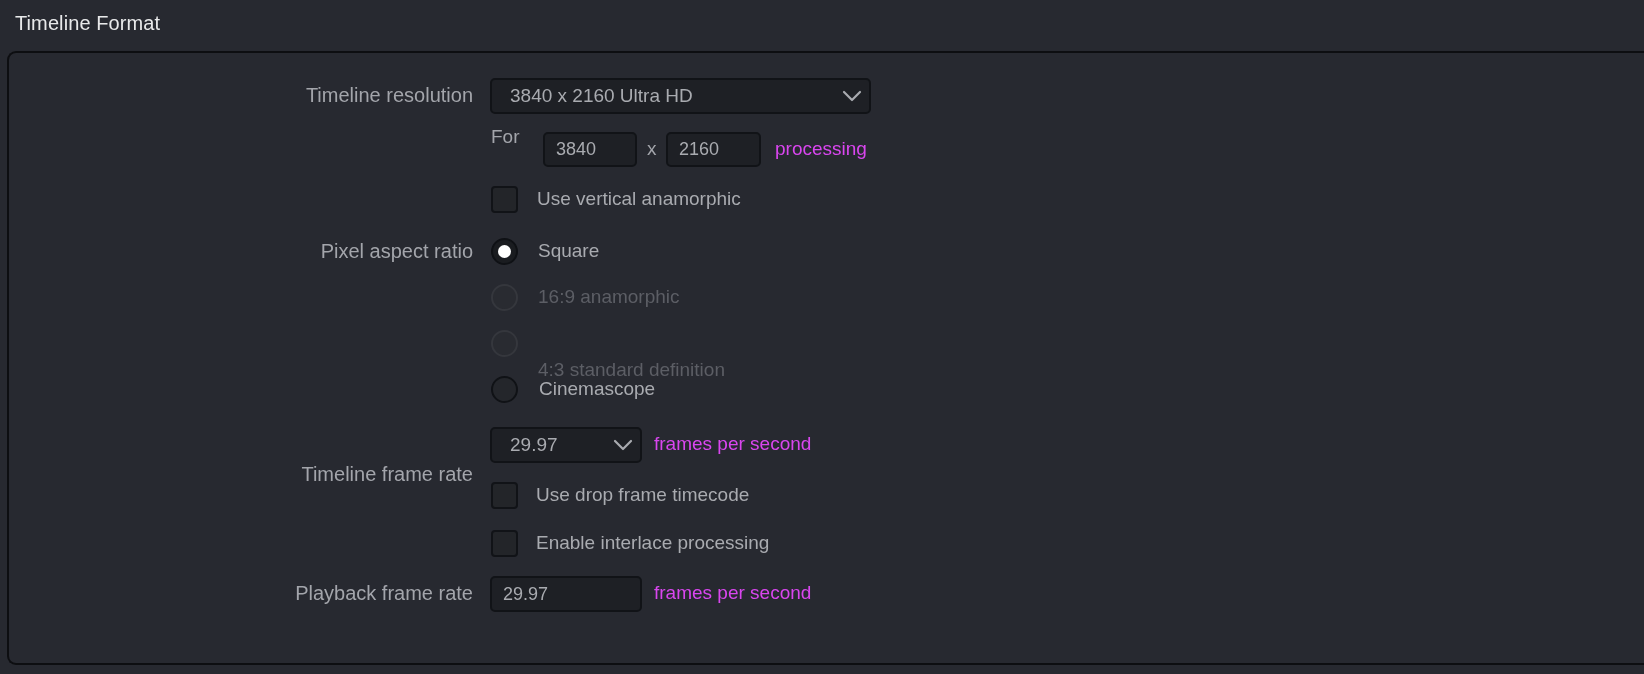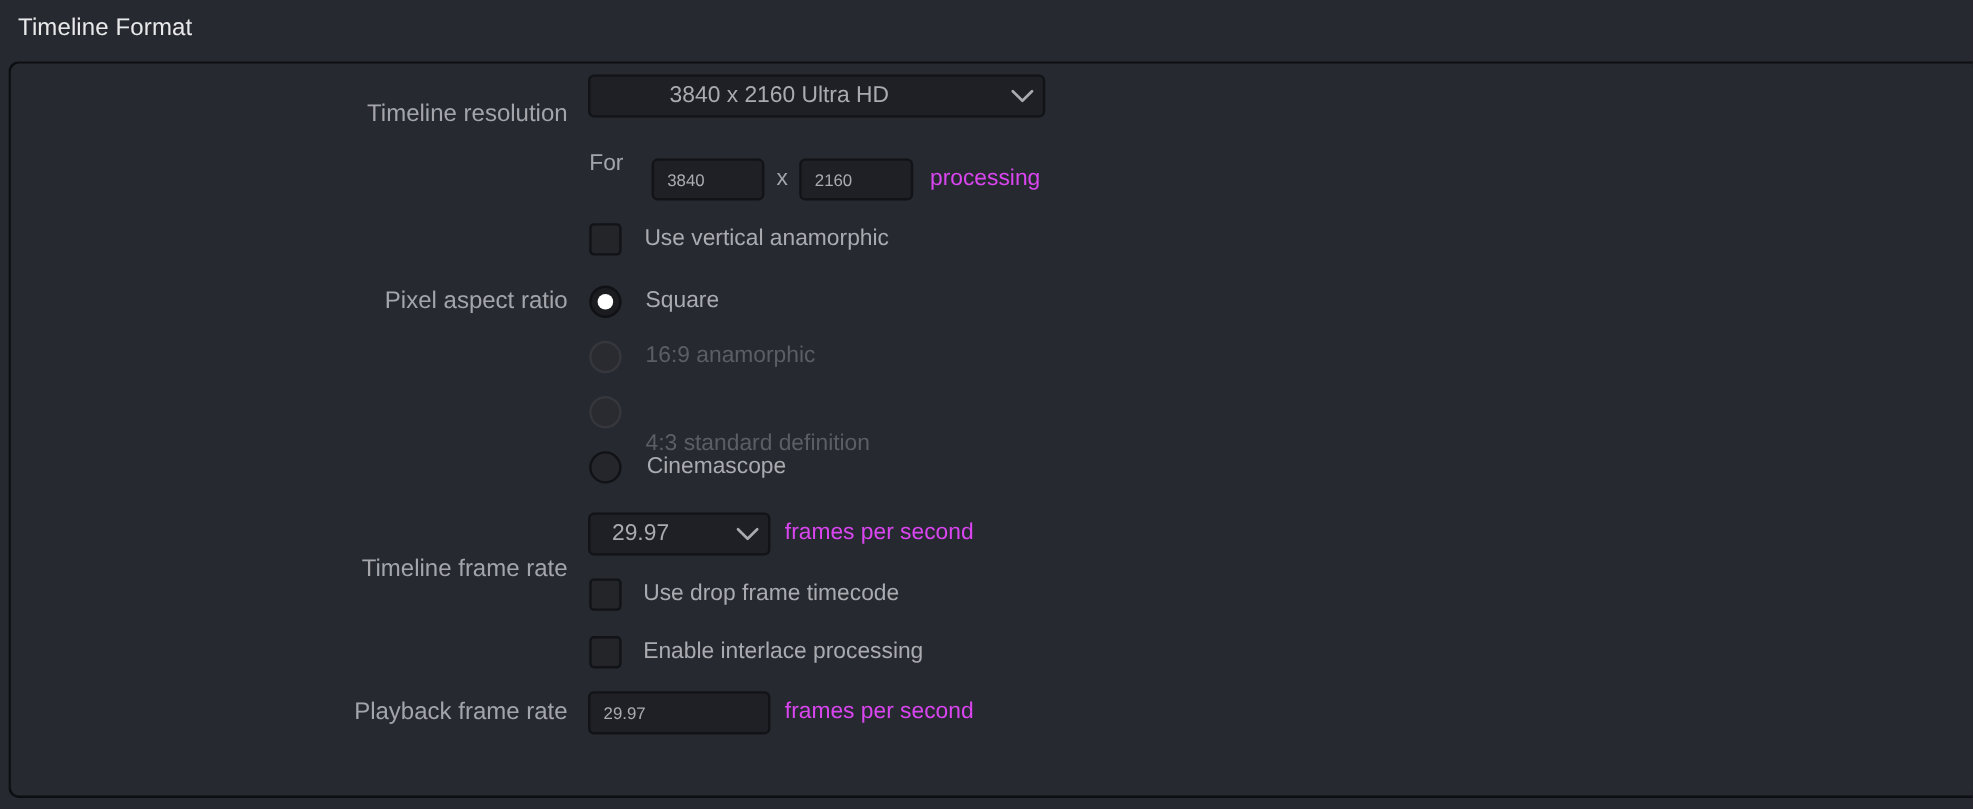--- a/index.html
+++ b/index.html
@@ -92,21 +92,21 @@
 
   .textbox {
     position: absolute;
     box-sizing: border-box;
     background: #1e2025;
     border: 2px solid #111317;
     border-radius: 5px;
     display: flex;
     align-items: center;
     color: #a9abb0;
-    font-size: 14px;
+    font-size: 18px;
   }
   .textbox span {
     padding-left: 11px;
     white-space: nowrap;
   }
 
   .plain {
     position: absolute;
     font-size: 19px;
     white-space: nowrap;
@@ -170,21 +170,21 @@
 <body>
 
 <div id="root">
 
   <div class="section-title">Timeline Format</div>
 
   <div class="panel"></div>
 
   <div class="lbl lbl-col" style="top:78px;">Timeline resolution</div>
 
-  <div class="select" style="left:490px; top:62px; width:381px; height:36px;padding-left:48px;">
+  <div class="select" style="left:490px; top:78px; width:381px; height:36px;">
     <span class="sel-text">3840 x 2160 Ultra HD</span>
     <span class="chev">
       <svg width="20" height="13" viewBox="0 0 20 13">
         <path d="M2 2 L10 10 L18 2" fill="none" stroke="#a9abb0" stroke-width="2.2" stroke-linecap="round" stroke-linejoin="round"></path>
       </svg>
     </span>
   </div>
 
   <div class="plain dim" style="left:491px; top:120px;">For</div>
 

